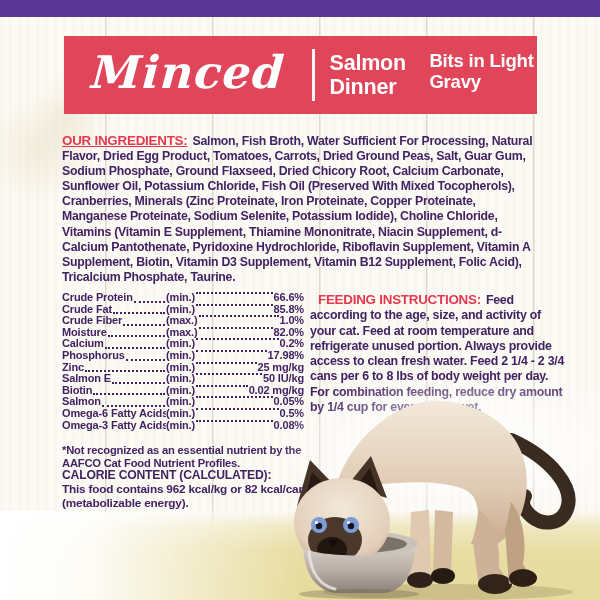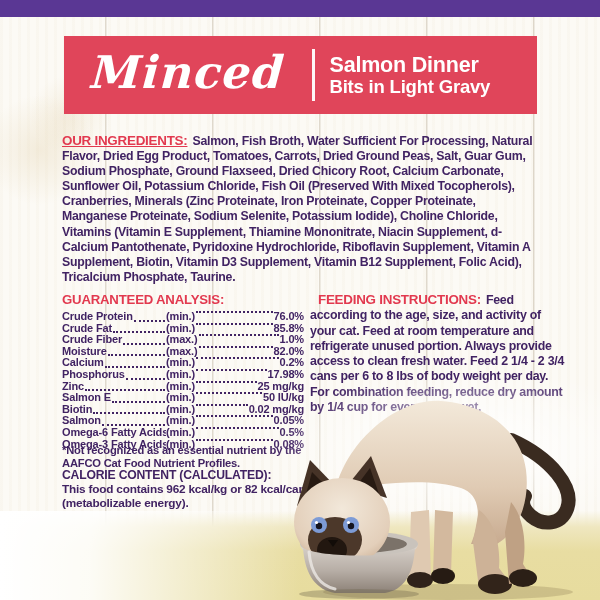--- a/index.html
+++ b/index.html
@@ -35,21 +35,21 @@
     position:absolute;left:64px;top:36px;width:473px;height:78px;
     background:var(--banner-red);display:flex;align-items:center;color:#fff;
   }
   .brand{
     flex:0 0 248px;text-align:center;
     font-family:"DejaVu Serif",serif;font-style:italic;font-weight:bold;
     font-size:45px;letter-spacing:1px;line-height:1;padding-bottom:6px;
     transform:skewX(-4deg);
   }
   .banner-divider{flex:0 0 2.5px;height:52px;background:#fff;opacity:.95;}
-  .banner-names{padding-left:15px;display:flex;flex-direction:column;justify-content:center;}
+  .banner-names{padding-left:15px;display:flex;flex-direction:row;justify-content:center;}
   .product-name{font-size:21.5px;font-weight:bold;letter-spacing:-.2px;line-height:1.12;}
   .product-subtitle{font-size:18.5px;font-weight:bold;letter-spacing:-.2px;line-height:1.12;}
 
   
   .red-head{color:var(--heading-red);font-weight:bold;margin-right:5px;}
   .body-text{color:var(--text-purple);font-weight:bold;}
 
   .ingredients{
     position:absolute;left:62px;top:133px;width:481px;
     font-size:12.3px;line-height:15.1px;letter-spacing:-.25px;
@@ -104,30 +104,29 @@
     <div class="banner-divider"></div>
     <div class="banner-names">
       <div class="product-name">Salmon Dinner</div>
       <div class="product-subtitle">Bits in Light Gravy</div>
     </div>
   </div>
 
   <p class="ingredients body-text"><span class="red-head">OUR INGREDIENTS:</span><span>Salmon, Fish Broth, Water Sufficient For Processing, Natural Flavor, Dried Egg Product, Tomatoes, Carrots, Dried Ground Peas, Salt, Guar Gum, Sodium Phosphate, Ground Flaxseed, Dried Chicory Root, Calcium Carbonate, Sunflower Oil, Potassium Chloride, Fish Oil (Preserved With Mixed Tocopherols), Cranberries, Minerals (Zinc Proteinate, Iron Proteinate, Copper Proteinate, Manganese Proteinate, Sodium Selenite, Potassium Iodide), Choline Chloride, Vitamins (Vitamin E Supplement, Thiamine Mononitrate, Niacin Supplement, d-Calcium Pantothenate, Pyridoxine Hydrochloride, Riboflavin Supplement, Vitamin A Supplement, Biotin, Vitamin D3 Supplement, Vitamin B12 Supplement, Folic Acid), Tricalcium Phosphate, Taurine.</span></p>
 
   <div class="ga">
-    <div class="ga-heading red-head">GUARANTEED ANALYSIS:</div>
     <div>
         <div class="ga-row">
           <span class="ga-left">
             <span class="ga-name">Crude Protein</span>
             <span class="dots"></span>
           </span>
           <span class="ga-basis">(min.)</span>
           <span class="dots"></span>
-          <span class="ga-value">76.0%</span>
+          <span class="ga-value">66.6%</span>
         </div>
         <div class="ga-row">
           <span class="ga-left">
             <span class="ga-name">Crude Fat</span>
             <span class="dots"></span>
           </span>
           <span class="ga-basis">(min.)</span>
           <span class="dots"></span>
           <span class="ga-value">85.8%</span>
         </div>

